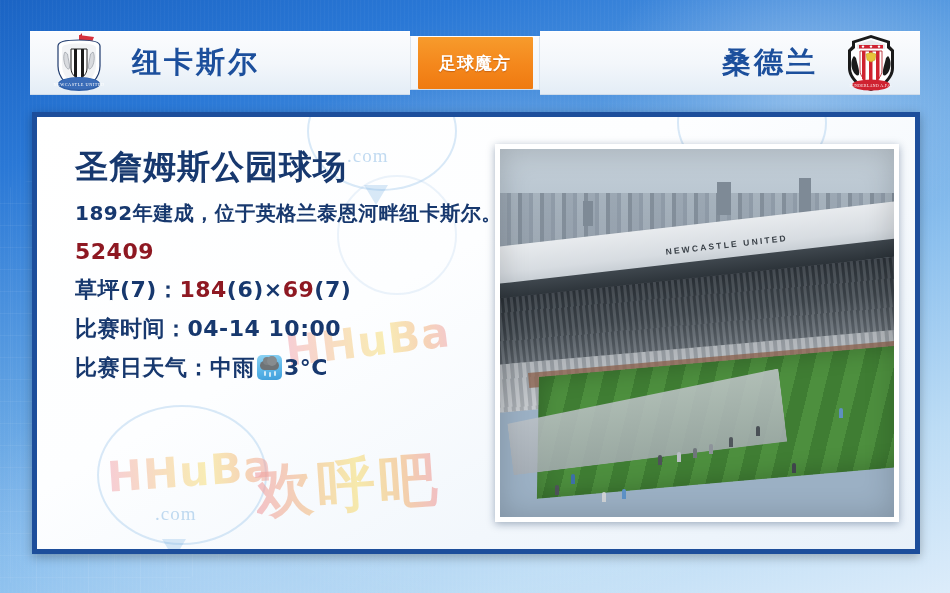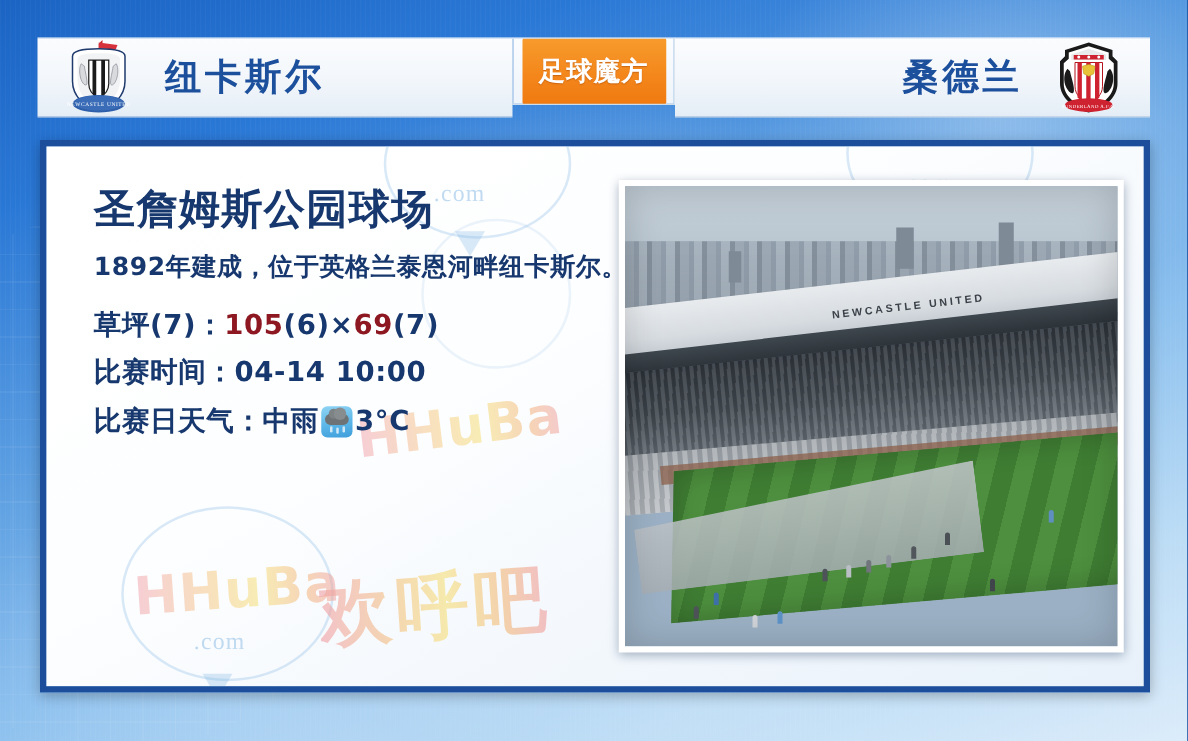--- a/index.html
+++ b/index.html
@@ -52,24 +52,24 @@
   .bg-glow-bl {
     position: absolute;
     left: -40px; bottom: -80px;
     width: 500px; height: 300px;
     background: radial-gradient(ellipse at center, rgba(255,255,255,0.22), rgba(255,255,255,0) 70%);
   }
 
   
   .header {
     position: absolute;
-    left: 30px; top: 30px;
+    left: 30px; top: 18px;
     width: 890px; height: 90px;
     display: flex;
-    align-items: flex-start;
+    align-items: center;
   }
   .header-seg {
     position: relative;
     flex: 1;
     background: linear-gradient(180deg, #fbfcfe 0%, #f3f7fb 50%, #e4edf6 100%);
     border-top: 1px solid #ffffff;
     border-bottom: 1px solid #cfdcea;
     display: flex;
     align-items: center;
   }
@@ -88,21 +88,21 @@
     border-right: 1px solid #dbe5f0;
   }
   .brand-box {
     width: 115px; height: 52px;
     background: linear-gradient(180deg, #f79b2c 0%, #f4871c 55%, #ef7a10 100%);
     display: flex; align-items: center; justify-content: center;
     border-radius: 1px;
   }
   .brand-text {
     color: #ffffff;
-    font-size: 21px;
+    font-size: 17px;
     font-weight: bold;
     letter-spacing: 1px;
     text-shadow: 0 1px 1px rgba(150,60,0,.45);
     font-family: "DejaVu Sans", sans-serif;
   }
 
   .team-name {
     font-size: 29px;
     font-weight: bold;
     color: #1c4f9c;
@@ -493,25 +493,26 @@
 
     <div class="wm wm-huanhuba" style="left:218px; top:330px; transform:rotate(-4deg);">欢呼吧</div>
 
     <div class="info">
 
       <div class="stadium-title">圣詹姆斯公园球场</div>
 
       <div class="desc">1892年建成，位于英格兰泰恩河畔纽卡斯尔。</div>
 
       <div class="row">
+        <span class="val-red">52409</span>
       </div>
 
       <div class="row">
         <span>草坪(7)：</span>
-        <span class="val-red">105</span>
+        <span class="val-red">184</span>
         <span class="val-blue">(6)</span>
         <span class="val-blue">×</span>
         <span class="val-red">69</span>
         <span class="val-blue">(7)</span>
       </div>
 
       <div class="row">
         <span>比赛时间：</span>
         <span>04-14 10:00</span>
       </div>

